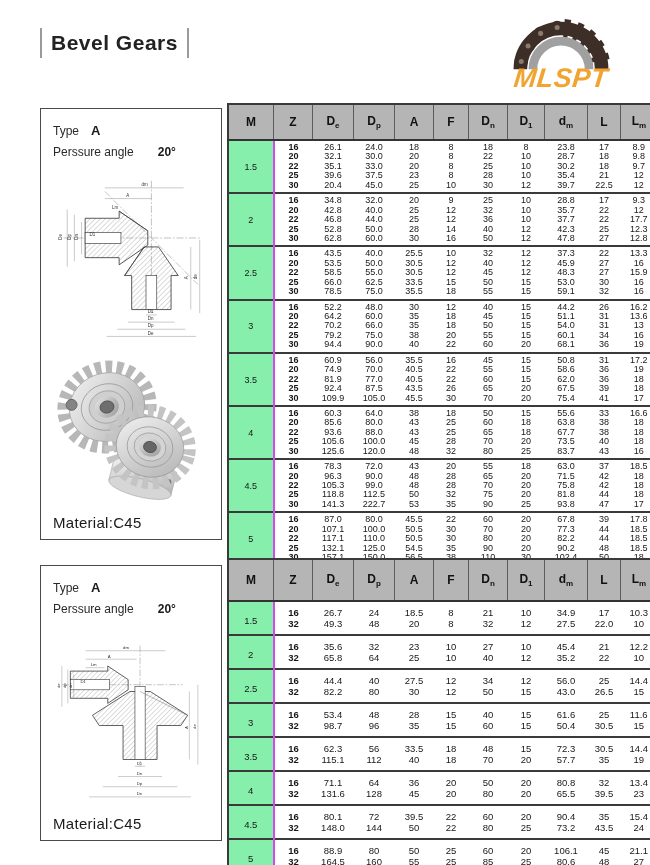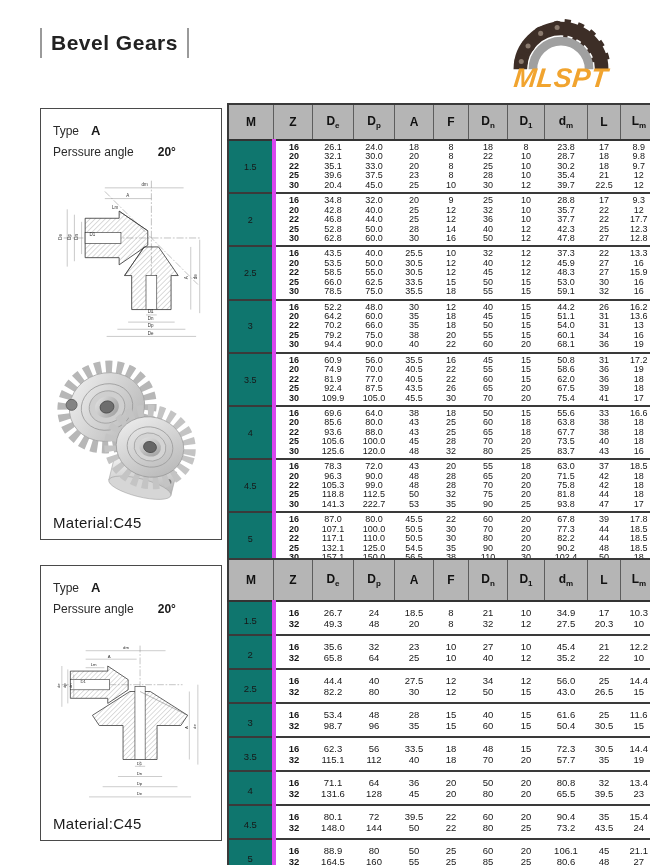--- a/index.html
+++ b/index.html
@@ -47,21 +47,21 @@
   table.gear th:nth-child(9){width:42px;}  table.gear th:nth-child(10){width:32px;}
   table.gear th:nth-child(11){width:36px;}
   table.gear tbody{border-top:2px solid #3a3a3a;}
   table.gear tbody td{font-size:9px;line-height:1.05;text-align:center;padding:0;color:#171717;}
   table.t1 tbody td{height:9.4px;}
   table.t1 tbody tr:first-child td{padding-top:2px;}
   table.t1 tbody tr:last-child td{padding-bottom:2px;}
   table.t2 tbody td{height:11px;font-size:9.5px;}
   table.t2 tbody tr:first-child td{padding-top:5px;}
   table.t2 tbody tr:last-child td{padding-bottom:5px;}
-  td.mcell{background:#0f766e;border-right:4px solid #d946ef;font-size:10px;vertical-align:middle;}
+  td.mcell{background:#86efac;border-right:2px solid #d946ef;font-size:10px;vertical-align:middle;}
   td.zcell{font-weight:bold;}
 
   
   .dimtext{font-size:5px;fill:#333;}
 </style>
 </head>
 <body>
 
 <div class="page">
 
@@ -510,21 +510,21 @@
               <td>20</td>
               <td>75.4</td>
               <td>41</td>
               <td>17</td>
             </tr>
           </tbody>
           <tbody>
             <tr>
               <td class="mcell" rowspan="5">4</td>
               <td class="zcell">16</td>
-              <td>69.6</td>
+              <td>60.3</td>
               <td>64.0</td>
               <td>38</td>
               <td>18</td>
               <td>50</td>
               <td>15</td>
               <td>55.6</td>
               <td>33</td>
               <td>16.6</td>
             </tr>
             <tr>
@@ -793,21 +793,21 @@
             </tr>
             <tr>
               <td class="zcell">32</td>
               <td>49.3</td>
               <td>48</td>
               <td>20</td>
               <td>8</td>
               <td>32</td>
               <td>12</td>
               <td>27.5</td>
-              <td>20.3</td>
+              <td>22.0</td>
               <td>10</td>
             </tr>
           </tbody>
           <tbody>
             <tr>
               <td class="mcell" rowspan="2">2</td>
               <td class="zcell">16</td>
               <td>35.6</td>
               <td>32</td>
               <td>23</td>

